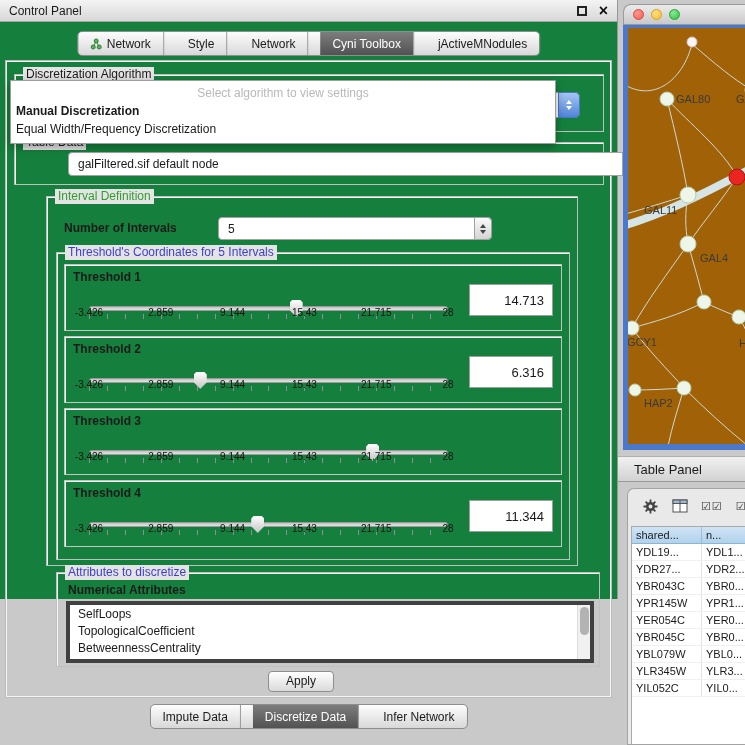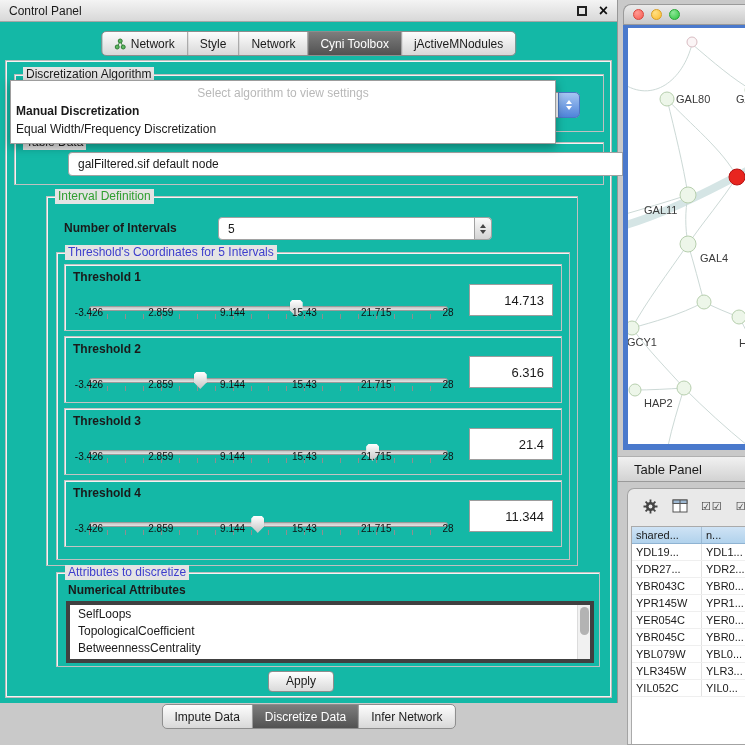--- a/index.html
+++ b/index.html
@@ -1,32 +1,32 @@
 <!DOCTYPE html>
 <html><head>
 <meta charset="utf-8">
 <style>
   * { margin:0; padding:0; box-sizing:border-box; }
   html,body { width:745px; height:745px; }
   body { position:relative; overflow:hidden; font-family:"Liberation Sans", sans-serif;
          background:#c9c9c9; color:#1a1a1a; }
 
   
-  #control-panel { position:absolute; left:0; top:0; width:618px; height:703px;
-                   background:#14b8a6; border-right:1px solid #979797; }
+  #control-panel { position:absolute; left:0; top:0; width:618px; height:599px;
+                   background:#15803d; border-right:1px solid #979797; }
   #cp-titlebar { position:absolute; left:0; top:0; right:0; height:22px;
                  background:linear-gradient(#f4f4f4,#d8d8d8); border-bottom:1px solid #a6a6a6;
                  display:flex; align-items:center; padding:0 9px; font-size:12px; }
   #cp-title { flex:1; }
   .float-icon { width:10px; height:10px; border:2px solid #222; margin-right:12px; }
   .close-icon { font-size:16px; font-weight:bold; line-height:16px; color:#111; }
 
   .tab-strip { position:absolute; left:50%; transform:translateX(-50%); display:flex; height:25px;
                border:1px solid #8d8d8d; border-radius:5px; overflow:hidden;
-               background:linear-gradient(#fdfdfd,#d8d8d8); font-size:12px; white-space:nowrap; }
+               background:linear-gradient(#fdfdfd,#d8d8d8); font-size:12px; white-space:nowrap;gap:12px; }
   .tab-strip.top { top:31px; }
   .tab-strip.bottom { top:704px; }
   .tab { display:flex; align-items:center; gap:5px; padding:0 12px; border-right:1px solid #9b9b9b; }
   .tab:last-child { border-right:0; }
   .tab.selected { background:linear-gradient(#7d7d7d,#525252); color:#fff; }
 
   #cp-main { position:absolute; left:5px; top:60px; width:607px; height:638px;
              border:1px solid #bcbcbc; box-shadow:inset 1px 1px 0 #f4f4f4, inset -1px -1px 0 #f4f4f4; }
 
   .group { position:absolute; border:1px solid #c0c0c0; box-shadow:inset 1px 1px 0 #f4f4f4; }
@@ -102,21 +102,21 @@
   
   #net-window { position:absolute; left:623px; top:4px; width:122px; height:446px; }
   #net-titlebar { height:21px; background:linear-gradient(#ebebeb,#c9c9c9);
                   border:1px solid #9a9a9a; border-right:0; border-radius:8px 0 0 0;
                   display:flex; align-items:center; padding-left:9px; gap:7px; }
   .tl { width:11px; height:11px; border-radius:50%; }
   .tl.red    { background:radial-gradient(circle at 35% 30%, #ff9a93, #f75b51); border:1px solid #d9453c; }
   .tl.yellow { background:radial-gradient(circle at 35% 30%, #ffe084, #fcbb2d); border:1px solid #d99e23; }
   .tl.green  { background:radial-gradient(circle at 35% 30%, #8ee698, #2bc53d); border:1px solid #27a636; }
   #net-frame { position:absolute; left:0; right:0; top:21px; bottom:0; background:#4a79cc; }
-  #net-canvas { position:absolute; left:5px; top:3px; right:0; bottom:6px; background:#ffffff; overflow:hidden; }
+  #net-canvas { position:absolute; left:5px; top:3px; right:0; bottom:6px; background:#a16207; overflow:hidden; }
   #net-svg { width:117px; height:416px; display:block; }
   .node-label { font-size:11px; fill:#3a3a3a; }
 
   
   #tp-titlebar { position:absolute; left:618px; top:456px; width:127px; height:26px;
                  background:linear-gradient(#f1f1f1,#d2d2d2); border-top:1px solid #b0b0b0;
                  border-bottom:1px solid #9a9a9a; display:flex; align-items:center;
                  padding-left:16px; font-size:13px; }
   #table-window { position:absolute; left:627px; top:488px; width:118px; height:257px;
                   background:#e9e9e9; border:1px solid #a3a3a3; border-right:0;
@@ -254,21 +254,20 @@
       <div class="slider-thumb" style="left: calc(79% - 6.5px);"></div>
     </div>
     <div class="slider-scale">
         <span style="left: 0%;">-3.426</span>
         <span style="left: 20%;">2.859</span>
         <span style="left: 40%;">9.144</span>
         <span style="left: 60%;">15.43</span>
         <span style="left: 80%;">21.715</span>
         <span style="left: 100%;">28</span>
       </div>
-    <div class="thr-value">21.4</div>
   </div>
   <div class="thr-panel" style="top:480px">
     <div class="thr-label">Threshold 4</div>
     <div class="slider">
       <div class="slider-track"></div>
       <div class="slider-ticks"></div>
       <div class="slider-thumb" style="left: calc(47% - 6.5px);"></div>
     </div>
     <div class="slider-scale">
         <span style="left: 0%;">-3.426</span>

